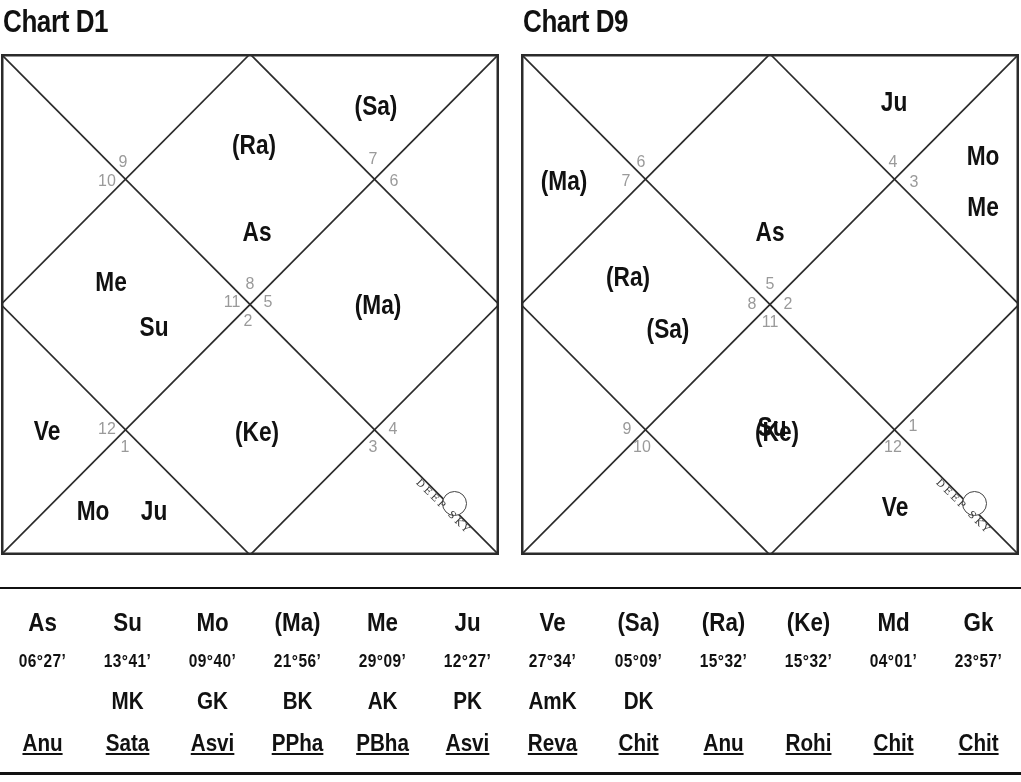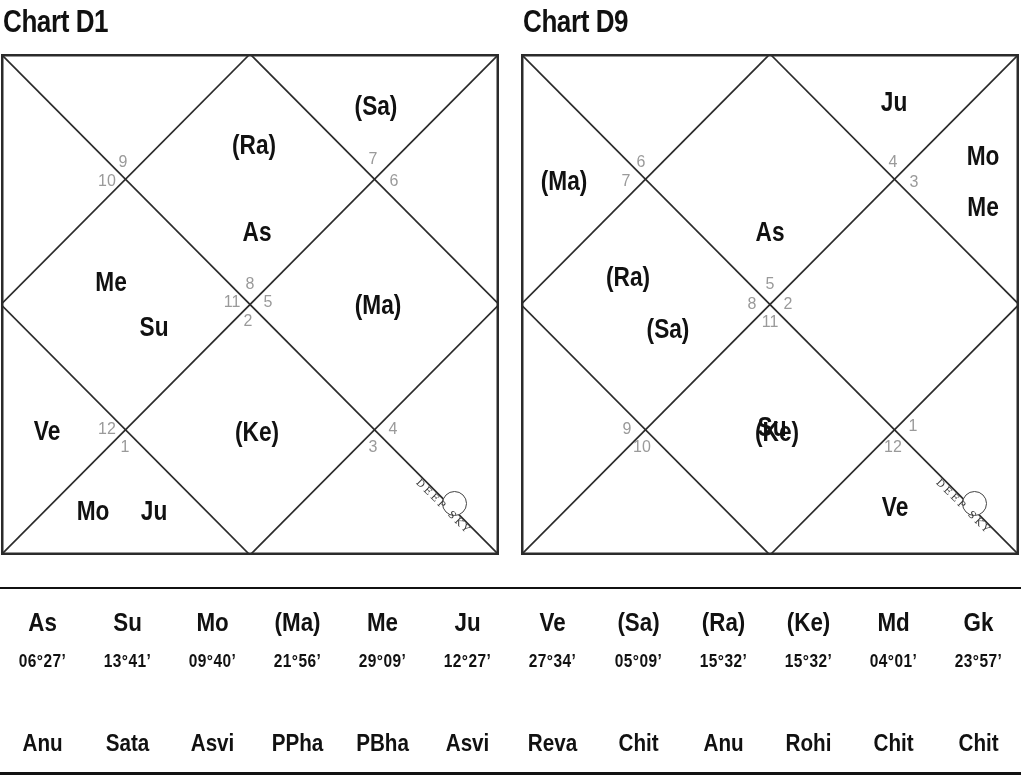--- a/index.html
+++ b/index.html
@@ -19,21 +19,21 @@
   .wm{position:absolute;font-family:"DejaVu Serif",serif;font-size:10px;letter-spacing:2.5px;
       color:#333;white-space:nowrap;transform:rotate(45deg);transform-origin:left center;}
   .ptable{position:absolute;left:0;top:587px;width:1021px;height:183px;
       border-top:2px solid #111;border-bottom:3px solid #111;}
   .trow{position:absolute;left:0;width:100%;display:flex;}
   .trow span{flex:1;text-align:center;font-weight:bold;line-height:1;
       transform:scaleX(0.86);}
   .row-name{top:20px;font-size:26px;}
   .row-deg{top:63px;font-size:18px;letter-spacing:0.5px;}
   .row-karaka{top:100px;font-size:24px;}
-  .row-nak{top:142px;font-size:24px;}
+  .row-nak{top:142px;font-size:24px;text-decoration:underline;}
 </style>
 </head>
 <body>
 
 <div class="chart-title" style="left:3px">Chart D1</div>
 <div class="chart-title" style="left:523px">Chart D9</div>
 
 <div class="chart" style="left:1px">
   <svg width="498" height="501" viewBox="0 0 498 501">
     <g stroke="#2b2b2b" stroke-width="1.7" fill="none">
@@ -136,20 +136,34 @@
     <span>21°56’</span>
     <span>29°09’</span>
     <span>12°27’</span>
     <span>27°34’</span>
     <span>05°09’</span>
     <span>15°32’</span>
     <span>15°32’</span>
     <span>04°01’</span>
     <span>23°57’</span>
   </div>
+  <div class="trow row-karaka">
+    <span></span>
+    <span>MK</span>
+    <span>GK</span>
+    <span>BK</span>
+    <span>AK</span>
+    <span>PK</span>
+    <span>AmK</span>
+    <span>DK</span>
+    <span></span>
+    <span></span>
+    <span></span>
+    <span></span>
+  </div>
   <div class="trow row-nak">
     <span>Anu</span>
     <span>Sata</span>
     <span>Asvi</span>
     <span>PPha</span>
     <span>PBha</span>
     <span>Asvi</span>
     <span>Reva</span>
     <span>Chit</span>
     <span>Anu</span>

